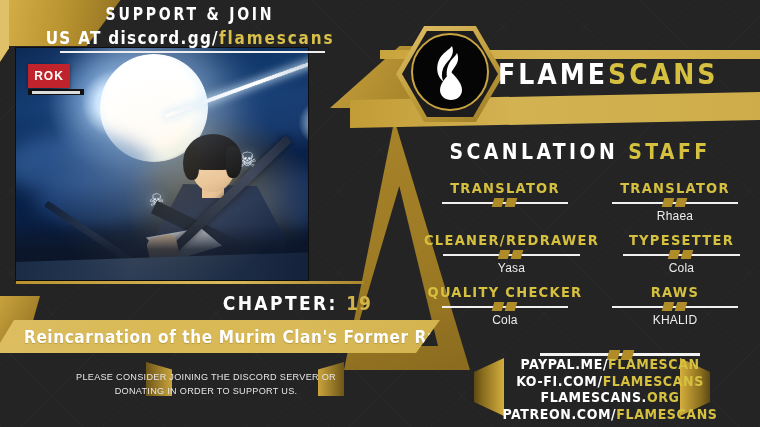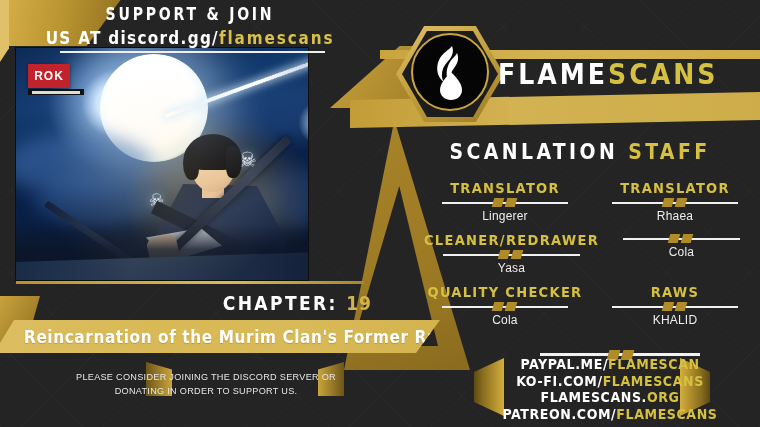--- a/index.html
+++ b/index.html
@@ -368,21 +368,20 @@
   <div id="staff-grid">
 
     <div class="staff-row">
       <div class="staff-cell">
         <div class="role">TRANSLATOR</div>
         <div class="divider">
             <span class="ln"></span>
             <span class="p1"></span>
             <span class="p2"></span>
           </div>
-        <div class="person">Lingerer</div>
       </div>
       <div class="staff-cell">
         <div class="role">TRANSLATOR</div>
         <div class="divider">
             <span class="ln"></span>
             <span class="p1"></span>
             <span class="p2"></span>
           </div>
         <div class="person">Rhaea</div>
       </div>
@@ -392,20 +391,21 @@
       <div class="staff-cell">
         <div class="role">CLEANER/REDRAWER</div>
         <div class="divider">
             <span class="ln"></span>
             <span class="p1"></span>
             <span class="p2"></span>
           </div>
         <div class="person">Yasa</div>
       </div>
       <div class="staff-cell">
+        <div class="role">TYPESETTER</div>
         <div class="divider">
             <span class="ln"></span>
             <span class="p1"></span>
             <span class="p2"></span>
           </div>
         <div class="person">Cola</div>
       </div>
     </div>
 
     <div class="staff-row" style="margin-top:9px;">

